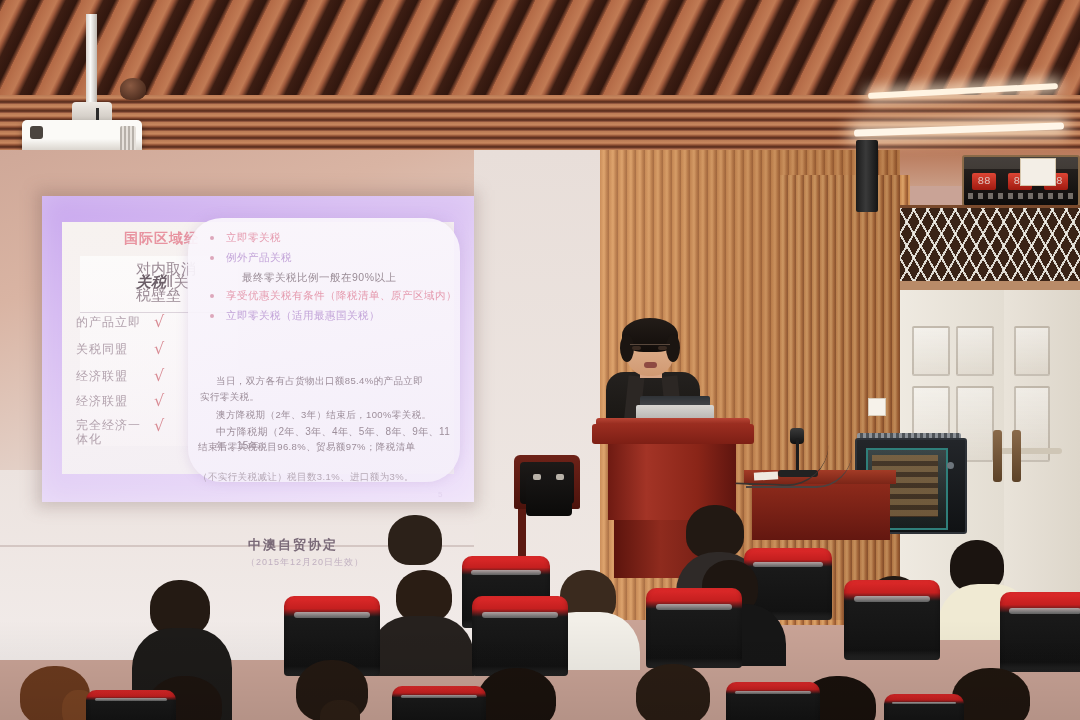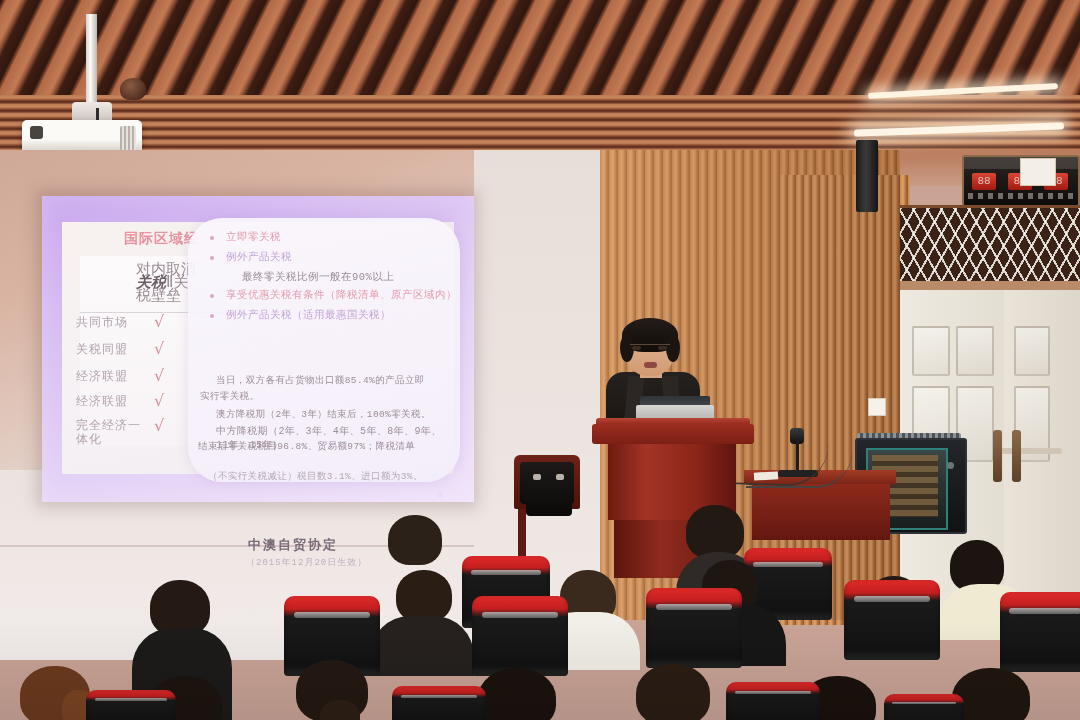--- a/index.html
+++ b/index.html
@@ -126,21 +126,21 @@
   #table-head .kw{color:#6c5f68;font-weight:700;font-style:italic;}
   .tbl-row{position:absolute;left:76px;width:164px;height:28px;}
   .tbl-label{position:absolute;left:0;top:0;font-size:12px;color:#b2a2ad;letter-spacing:1px;}
   .tbl-check{position:absolute;left:78px;top:-2px;font-size:16px;color:#d98c95;
     font-family:"DejaVu Sans",sans-serif;}
   #tbl-divider{left:80px;top:312px;width:158px;height:1px;background:rgba(190,175,190,.5);}
 
   
   #callout{left:188px;top:218px;width:272px;height:264px;border-radius:34px;
     background:linear-gradient(170deg,rgba(250,246,252,.93),rgba(244,238,250,.9));
-    box-shadow:0 0 12px rgba(170,140,200,.25);font-family:Liberation Mono, monospace;}
+    box-shadow:0 0 12px rgba(170,140,200,.25);}
   .bul{position:absolute;font-size:10.5px;line-height:14px;letter-spacing:.5px;}
   .bdot{position:absolute;width:4px;height:4px;border-radius:50%;background:#dda7bb;}
   .pink{color:#e59aae;}
   .lilac{color:#c2a3d8;}
   .grey{color:#9a8c96;}
   #callout-heading{position:absolute;left:60px;top:318px;font-size:13px;font-weight:700;
     color:#7a6a78;letter-spacing:2px;}
   #callout-date{position:absolute;left:58px;top:338px;font-size:9px;color:#c0b0c0;letter-spacing:1px;}
   .para{position:absolute;font-size:9.5px;line-height:13.5px;color:#9d8e9a;letter-spacing:.4px;}
   #slide-num{left:438px;top:490px;font-size:8px;color:#e2d4ef;}
@@ -287,21 +287,21 @@
 
   <div class="abs" id="table-box"></div>
   <div class="abs" id="table-head">
     <span>对内取消</span><br>
     <span class="kw">关税</span><span>Ⅱ关</span><br>
     <span>税壁垒</span>
   </div>
   <div class="abs" id="tbl-divider"></div>
 
   <div class="tbl-row" style="top:314px">
-    <span class="tbl-label">共同市场</span>
+    <span class="tbl-label">的产品立即</span>
     <span class="tbl-check">√</span>
   </div>
   <div class="tbl-row" style="top:341px">
     <span class="tbl-label">关税同盟</span>
     <span class="tbl-check">√</span>
   </div>
   <div class="tbl-row" style="top:368px">
     <span class="tbl-label">经济联盟</span>
     <span class="tbl-check">√</span>
   </div>
@@ -320,31 +320,31 @@
 
     <div class="bdot" style="left:22px;top:38px"></div>
     <div class="bul lilac" style="left:38px;top:32px">例外产品关税</div>
 
     <div class="bul grey" style="left:54px;top:52px">最终零关税比例一般在90%以上</div>
 
     <div class="bdot" style="left:22px;top:76px"></div>
     <div class="bul pink" style="left:38px;top:70px">享受优惠关税有条件（降税清单、原产区域内）</div>
 
     <div class="bdot" style="left:22px;top:96px"></div>
-    <div class="bul lilac" style="left:38px;top:90px">例外产品关税（适用最惠国关税）</div>
+    <div class="bul lilac" style="left:38px;top:90px">立即零关税（适用最惠国关税）</div>
 
     <div id="callout-heading">中澳自贸协定</div>
     <div id="callout-date">（2015年12月20日生效）</div>
 
     <div class="para" style="left:28px;top:156px;width:224px">当日，双方各有占货物出口额85.4%的产品立即</div>
     <div class="para" style="left:12px;top:172px;width:240px">实行零关税。</div>
     <div class="para" style="left:28px;top:190px;width:236px">澳方降税期（2年、3年）结束后，100%零关税。</div>
     <div class="para" style="left:28px;top:207px;width:238px;font-size:10px">中方降税期（2年、3年、4年、5年、8年、9年、11年、15年）</div>
     <div class="para" style="left:10px;top:222px;width:254px">结束后零关税税目96.8%、贸易额97%；降税清单</div>
-    <div class="para" style="left:20px;top:252px;width:254px;opacity:.72">（不实行关税减让）税目数3.1%、进口额为3%。</div>
+    <div class="para" style="left:10px;top:252px;width:254px;opacity:.72">（不实行关税减让）税目数3.1%、进口额为3%。</div>
   </div>
   <div class="abs" id="slide-num">5</div>
 
   <div class="abs" id="sp-body"></div>
   <div class="abs" id="sp-lapel-l"></div>
   <div class="abs" id="sp-lapel-r"></div>
   <div class="abs" id="sp-neck"></div>
   <div class="abs" id="sp-head"></div>
   <div class="abs" id="sp-hair"></div>
   <div class="abs" id="sp-hair-l"></div>

